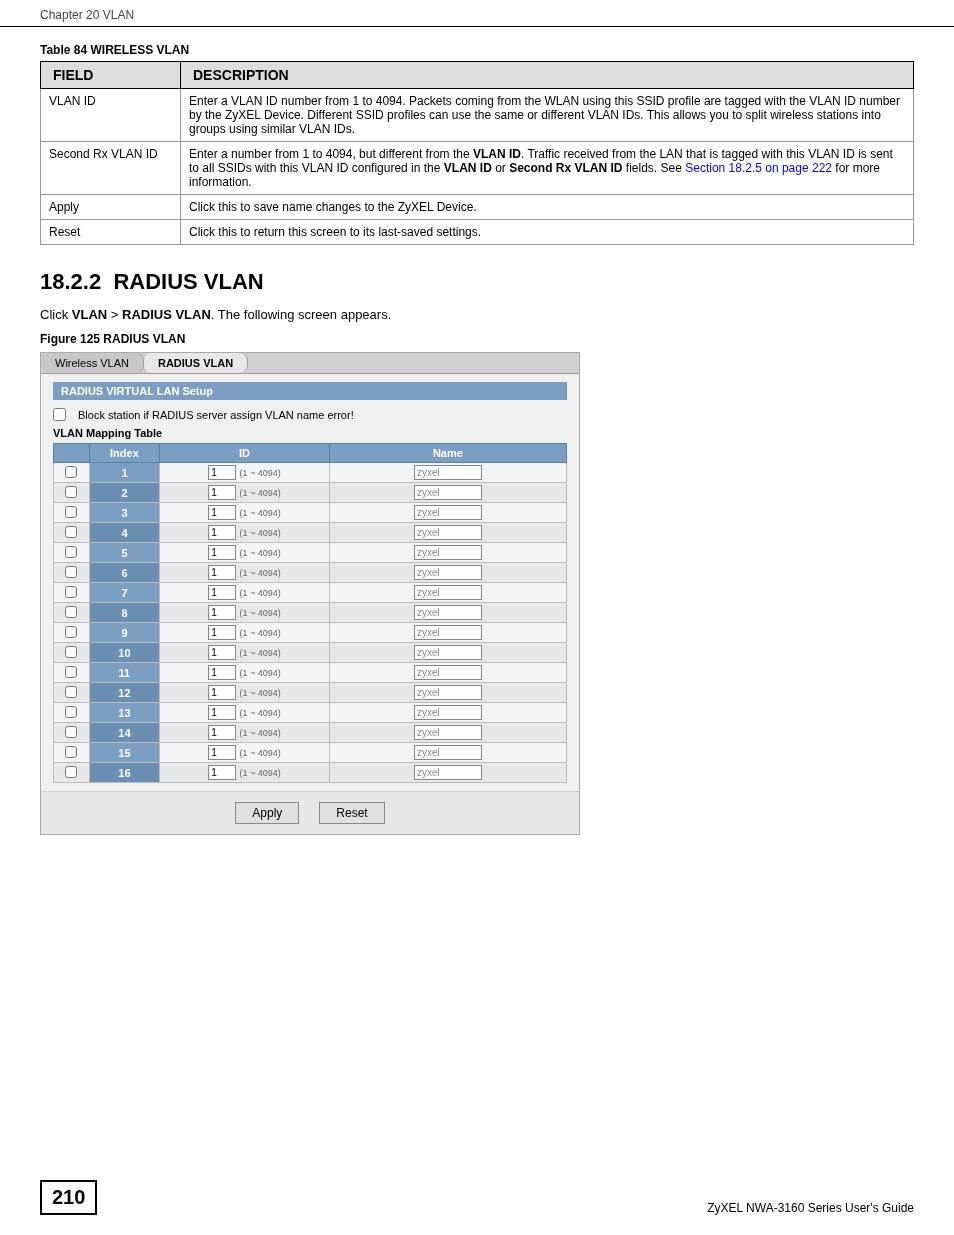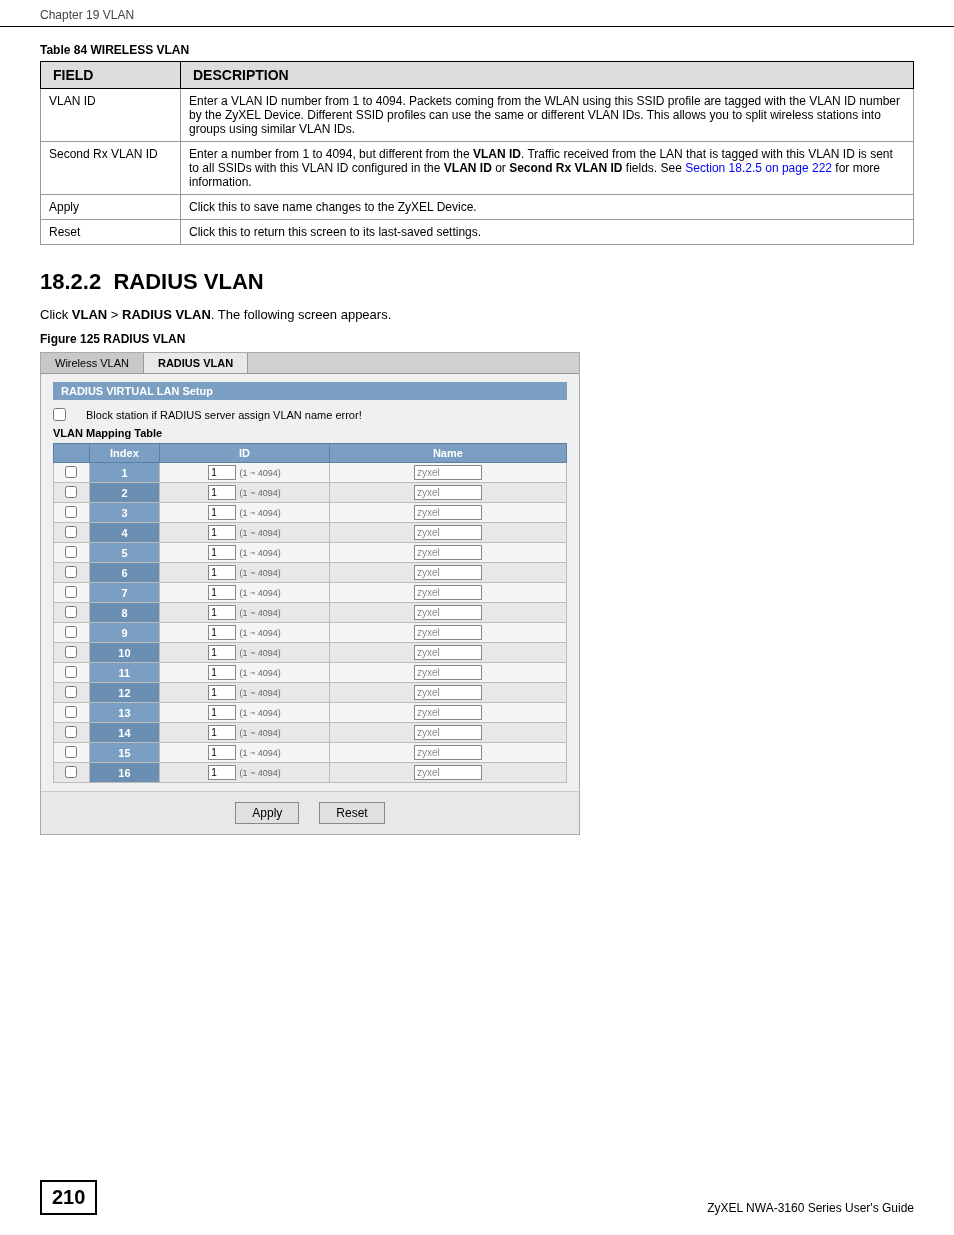--- a/index.html
+++ b/index.html
@@ -95,20 +95,21 @@
       border-bottom: 1px solid #999;
     }
 
     .tab {
       padding: 4px 14px;
       font-size: 11px;
       cursor: pointer;
       border-right: 1px solid #999;
       background: #c8c8c8;
       color: #000;
+      border-radius: 8px;
     }
 
     .tab.active {
       background: #e8e8e8;
       font-weight: bold;
     }
 
     
     .panel-content {
       padding: 8px 12px;
@@ -121,21 +122,21 @@
       font-size: 11px;
       font-weight: bold;
       margin-bottom: 8px;
     }
 
     .checkbox-row {
       font-size: 11px;
       margin-bottom: 6px;
       display: flex;
       align-items: center;
-      gap: 20px;
+      gap: 12px;
     }
 
     .mapping-table-label {
       font-size: 11px;
       font-weight: bold;
       margin-bottom: 4px;
     }
 
     
     .vlan-table {
@@ -250,21 +251,21 @@
       font-size: 12px;
     }
 
     b { font-weight: bold; }
     a { color: #00f; text-decoration: none; }
   </style>
 </head>
 <body>
 
 <div class="page-header">
-  <span>Chapter 19 VLAN</span>
+  <span>Chapter 20 VLAN</span>
 </div>
 
 <div class="main-content">
 
   <div class="table-caption">Table 84   WIRELESS VLAN</div>
 
   <table class="info-table">
     <thead>
       <tr>
         <th>FIELD</th>

